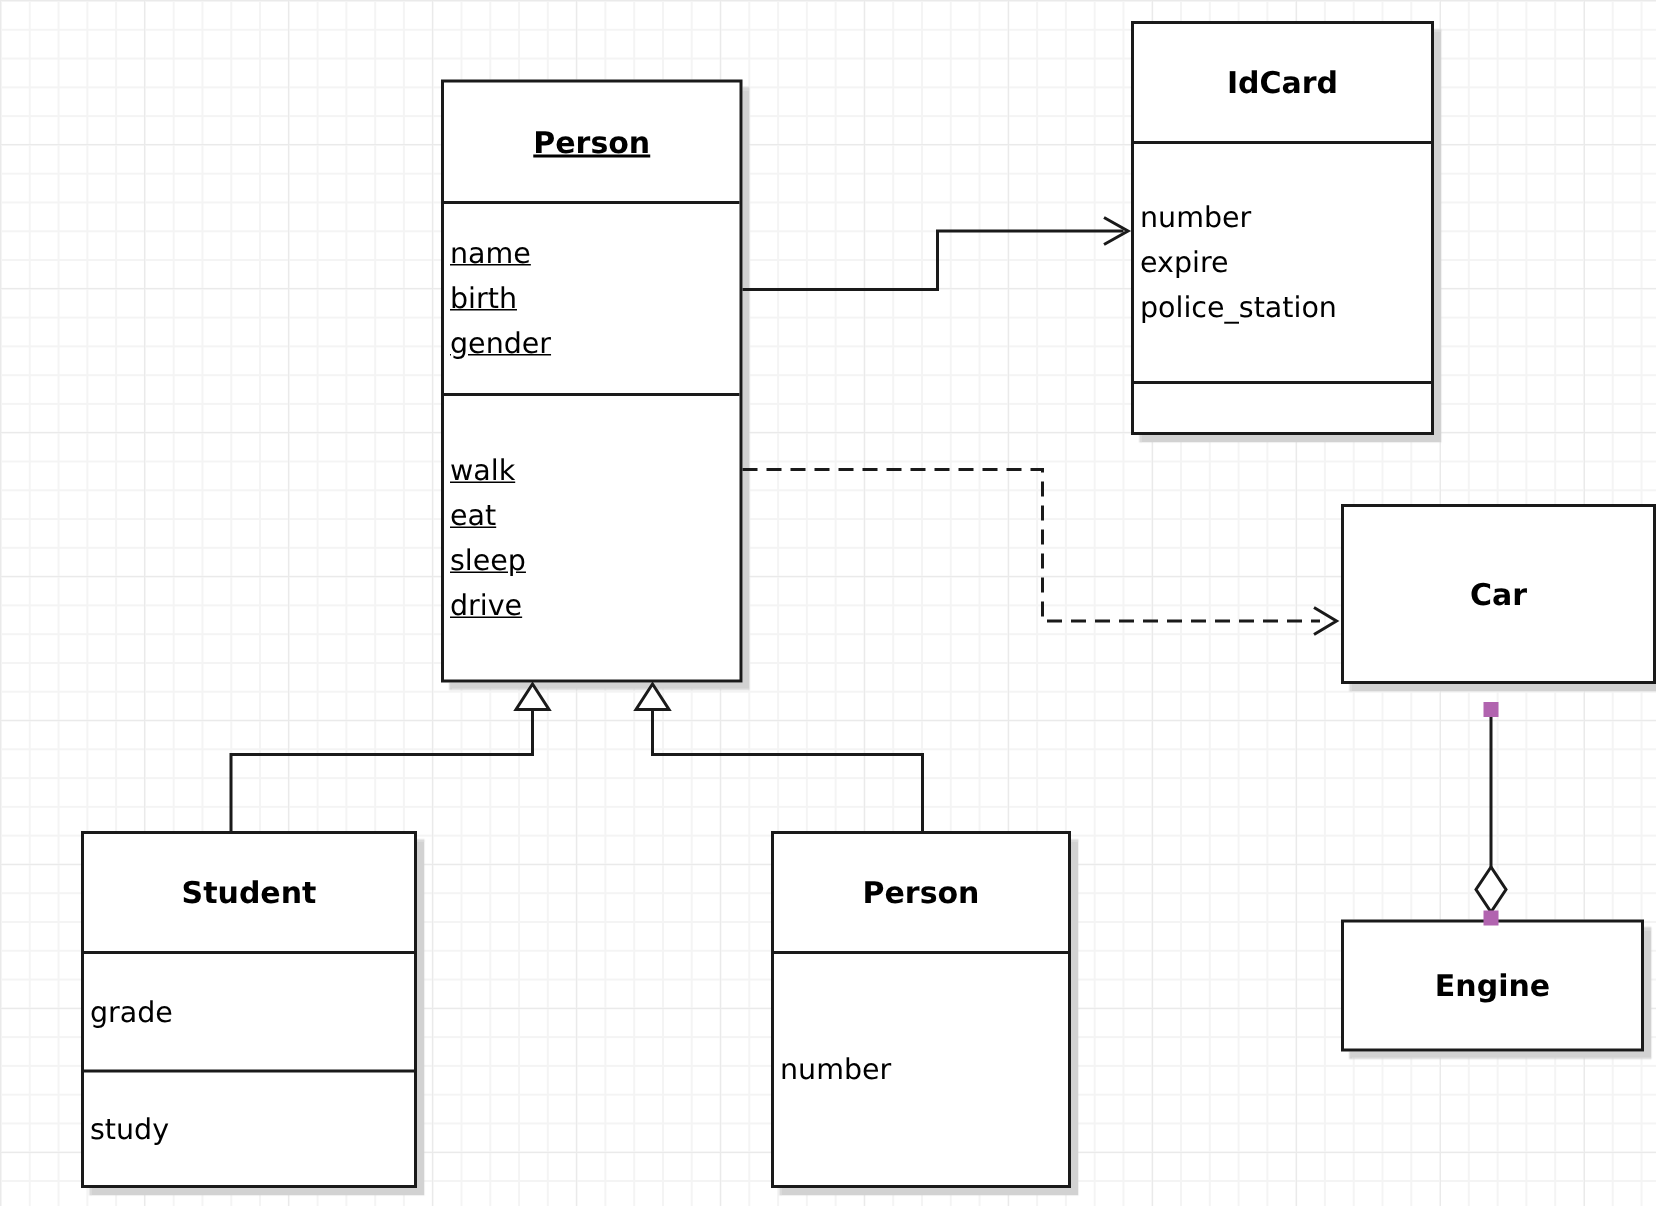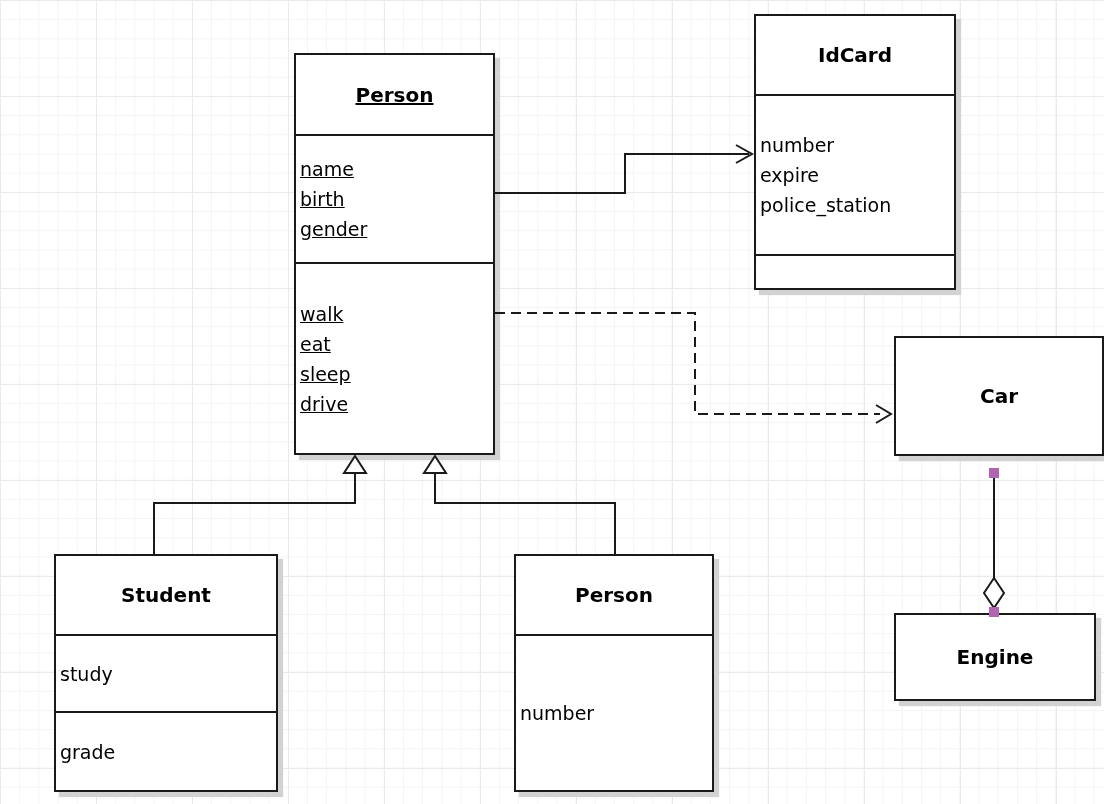--- a/index.html
+++ b/index.html
@@ -126,25 +126,25 @@
   <div class="uml-class" style="left:894px; top:336px; width:210px; height:120px;">
     <div class="uml-title fill">Car</div>
   </div>
 
   <div class="uml-class" style="left:894px; top:613px; width:202px; height:88px;justify-content:center;">
     <div class="uml-title fill">Engine</div>
   </div>
 
   <div class="uml-class" style="left:54px; top:554px; width:224px; height:238px;">
     <div class="uml-title" style="height:78px">Student</div>
+    <div class="uml-sec" style="height:79px">
+      <div>grade</div>
+    </div>
     <div class="uml-sec grow">
       <div>study</div>
-    </div>
-    <div class="uml-sec" style="height:79px">
-      <div>grade</div>
     </div>
   </div>
 
   <div class="uml-class" style="left:514px; top:554px; width:200px; height:238px;">
     <div class="uml-title" style="height:78px">Person</div>
     <div class="uml-sec grow">
       <div>number</div>
     </div>
   </div>
 

